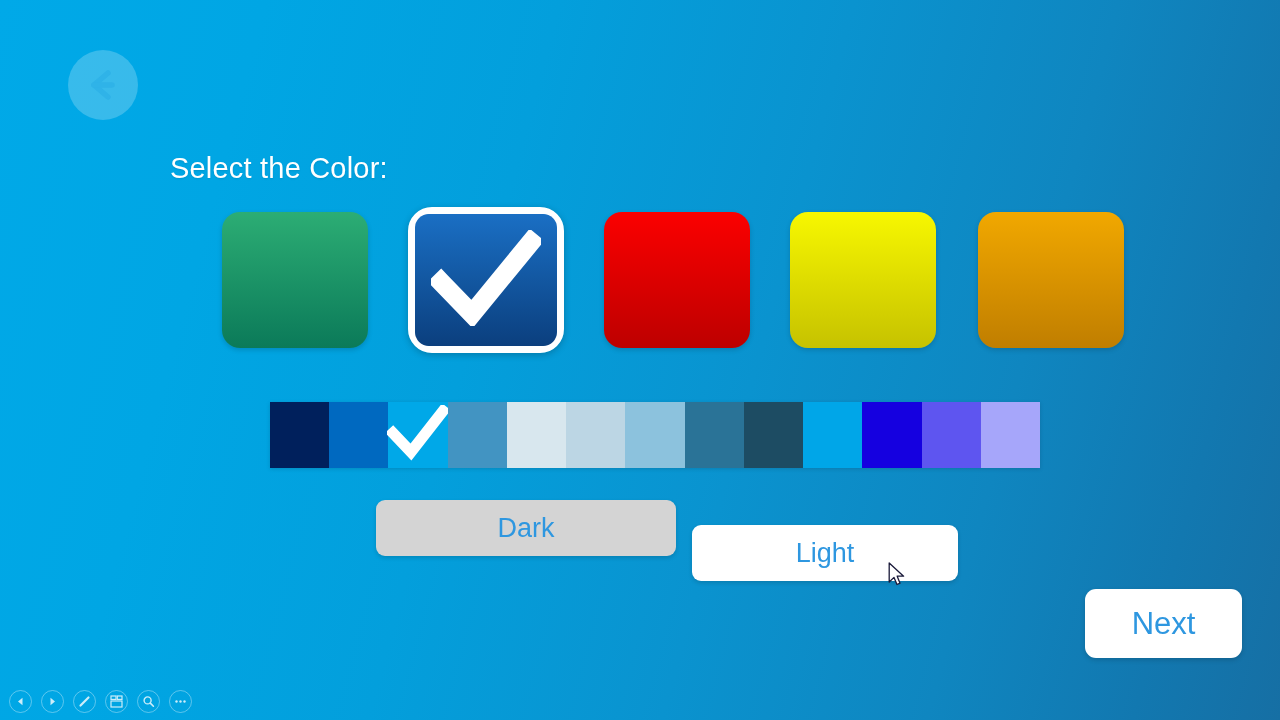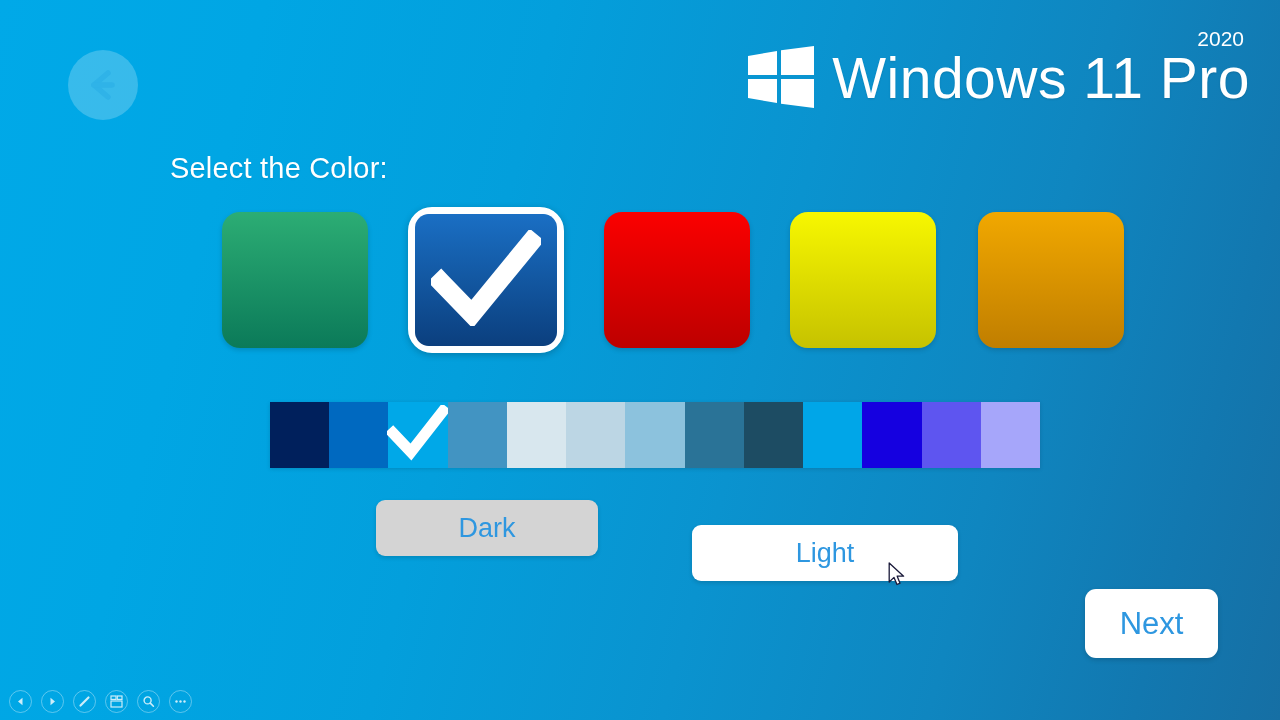--- a/index.html
+++ b/index.html
@@ -154,29 +154,29 @@
     display: flex;
     align-items: center;
     justify-content: center;
     font-size: 27px;
     color: #2e97e0;
     cursor: pointer;
     border: none;
     font-family: "Liberation Sans", sans-serif;
     box-shadow: 0 2px 4px rgba(0,0,0,.14);
   }
-  #btn-dark  { left: 376px; top: 500px; width: 222px; background: #d4d4d4; }
+  #btn-dark  { left: 376px; top: 500px; width: 300px; background: #d4d4d4; }
   #btn-light { left: 692px; top: 502px; width: 266px; background: #ffffff; margin-top: 23px; }
 
   
   #btn-next {
     position: absolute;
     left: 1085px;
     top: 589px;
-    width: 133px;
+    width: 157px;
     height: 69px;
     background: #ffffff;
     border-radius: 11px;
     display: flex;
     align-items: center;
     justify-content: center;
     font-size: 31px;
     color: #2e97e0;
     cursor: pointer;
     border: none;
@@ -220,32 +220,20 @@
 
   <div id="back-btn">
     <span>
       <svg width="42" height="42" viewBox="0 0 42 42">
         <path d="M26 9 L12 21 L26 33" fill="none" stroke="#2fb3e8" stroke-width="5.5" stroke-linecap="round" stroke-linejoin="round"></path>
         <path d="M12 21 L30 21" fill="none" stroke="#2fb3e8" stroke-width="5.5" stroke-linecap="round"></path>
       </svg>
     </span>
   </div>
 
-  <div id="brand">
-    <span id="brand-logo">
-      <svg width="70" height="62" viewBox="0 0 70 62">
-        <path d="M2 10 L31 5 L31 29 L2 29 Z" fill="#ffffff"></path>
-        <path d="M35 4.3 L68 0 L68 29 L35 29 Z" fill="#ffffff"></path>
-        <path d="M2 33 L31 33 L31 57 L2 52 Z" fill="#ffffff"></path>
-        <path d="M35 33 L68 33 L68 62 L35 57.7 Z" fill="#ffffff"></path>
-      </svg>
-    </span>
-    <span id="brand-text">Windows 11 Pro</span>
-    <span id="brand-year">2020</span>
-  </div>
 
   <div id="prompt">Select the Color:</div>
 
   <div id="swatch-row">
 
     <div class="swatch" style="left:0px;  background:linear-gradient(180deg,#2cad74,#0b7a59);"></div>
 
     <div class="swatch selected" style="left:186px;">
       <div class="inner" style="background:linear-gradient(180deg,#1a6fc4,#0b3f7e);">
         <span class="check-big">

